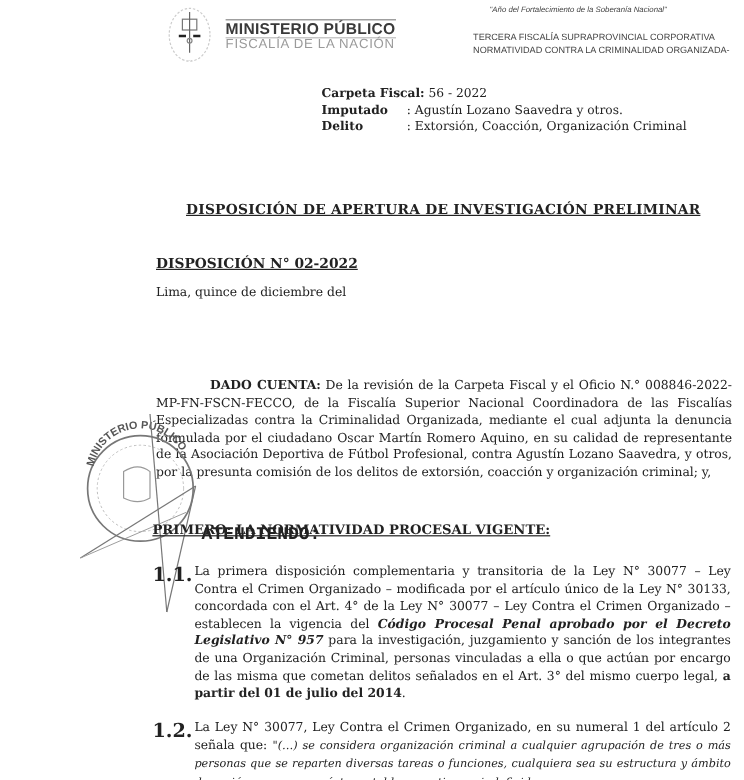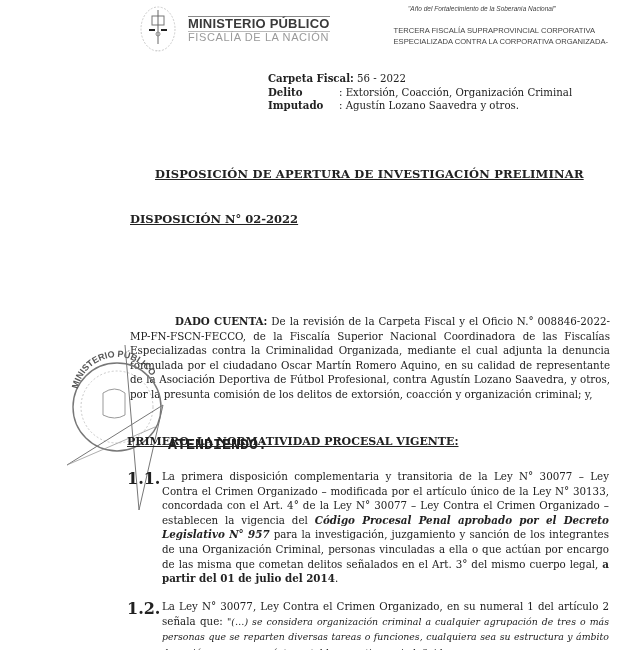--- a/index.html
+++ b/index.html
@@ -71,38 +71,39 @@
   <line x1="11" y1="26" x2="17" y2="26" stroke="#222" stroke-width="2"></line>
   <line x1="23" y1="26" x2="29" y2="26" stroke="#222" stroke-width="2"></line>
   <circle cx="20" cy="30" r="2" fill="none" stroke="#888"></circle>
   <text x="20" y="48" font-size="4" text-anchor="middle" fill="#999" font-family="Liberation Sans, sans-serif">···</text>
 </svg>
 <div class="abs ministry-name">MINISTERIO PÚBLICO</div>
 <div class="abs ministry-sub">FISCALÍA DE LA NACIÓN</div>
 <div class="abs year-motto">"Año del Fortalecimiento de la Soberanía Nacional"</div>
 <div class="abs office">
   <div>TERCERA FISCALÍA SUPRAPROVINCIAL CORPORATIVA</div>
-  <div>ESPECIALIZADA CONTRA LA CORPORATIVA ORGANIZADA-</div>
+  <div>NORMATIVIDAD CONTRA LA CRIMINALIDAD ORGANIZADA-</div>
 </div>
 
 <div class="abs case">
   <div class="row">
     <span class="lbl">Carpeta Fiscal:</span><span> 56 - 2022</span>
   </div>
   <div class="row">
-    <span class="lbl w">Delito</span><span>: Extorsión, Coacción, Organización Criminal</span>
+    <span class="lbl w">Imputado</span><span>: Agustín Lozano Saavedra y otros.</span>
   </div>
   <div class="row">
-    <span class="lbl w">Imputado</span><span>: Agustín Lozano Saavedra y otros.</span>
+    <span class="lbl w">Delito</span><span>: Extorsión, Coacción, Organización Criminal</span>
   </div>
 </div>
 
 <div class="abs title-main">DISPOSICIÓN DE APERTURA DE INVESTIGACIÓN PRELIMINAR</div>
 <div class="abs disp-num">DISPOSICIÓN N° 02-2022</div>
 <div class="abs date">
+  <div>Lima, quince de diciembre del</div>
 </div>
 
 <div class="abs para dado"><span class="b">DADO CUENTA:</span><span> De la revisión de la Carpeta Fiscal y el Oficio N.° 008846-2022-MP-FN-FSCN-FECCO, de la Fiscalía Superior Nacional Coordinadora de las Fiscalías Especializadas contra la Criminalidad Organizada, mediante el cual adjunta la denuncia formulada por el ciudadano Oscar Martín Romero Aquino, en su calidad de representante de la Asociación Deportiva de Fútbol Profesional, contra Agustín Lozano Saavedra, y otros, por la presunta comisión de los delitos de extorsión, coacción y organización criminal; y,</span></div>
 
 <svg class="abs seal" viewBox="0 0 120 170">
   <defs>
     <path id="sealArc" d="M 22 52 A 40 40 0 0 1 102 52"></path>
   </defs>
   <circle cx="62" cy="62" r="44" fill="none" stroke="#777" stroke-width="1.4"></circle>
   <circle cx="62" cy="62" r="36" fill="none" stroke="#bbb" stroke-width="0.8" stroke-dasharray="2 2"></circle>

